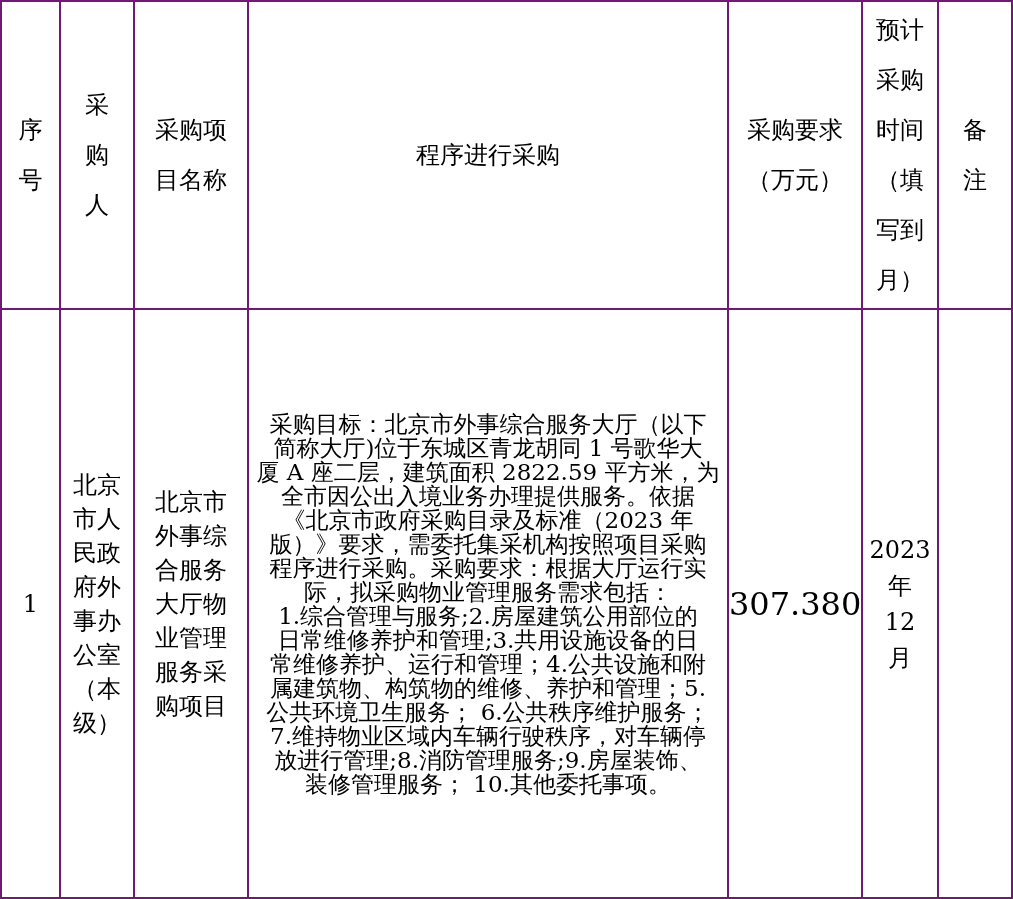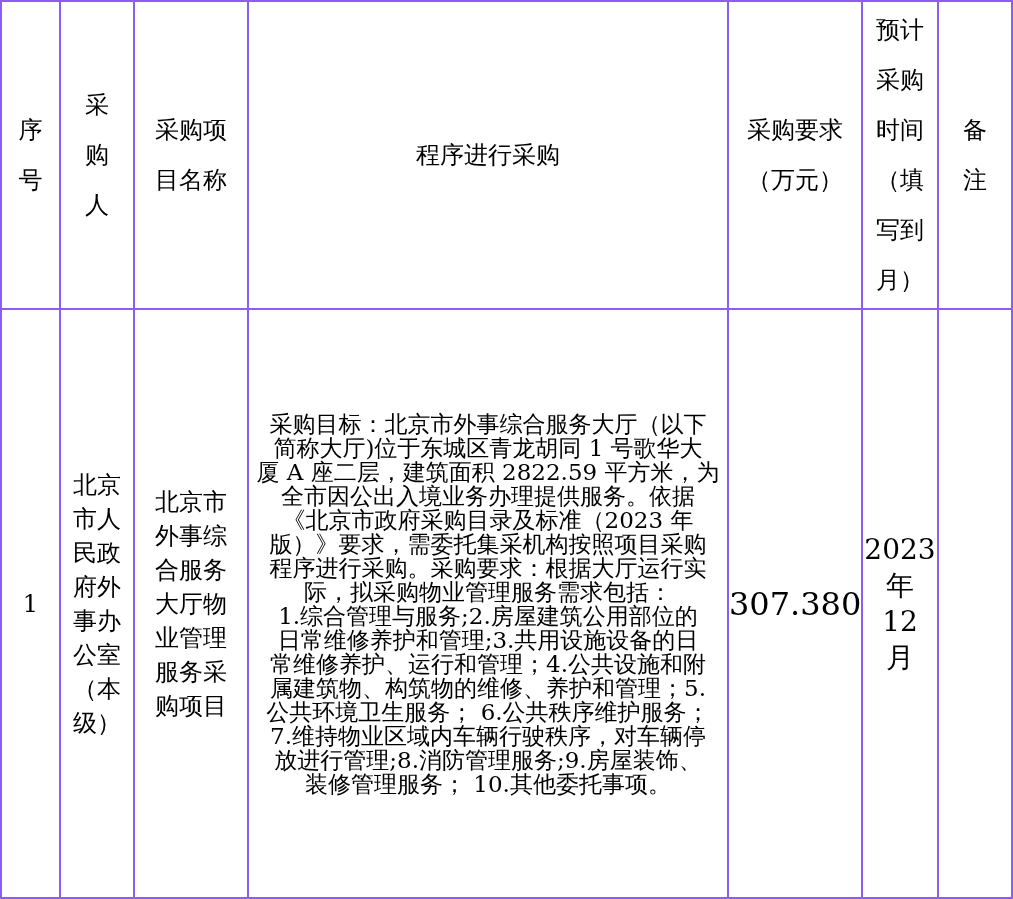--- a/index.html
+++ b/index.html
@@ -16,21 +16,21 @@
   table.doc-table {
     border-collapse: collapse;
     table-layout: fixed;
     width: 1013px;
     height: 899px;
     font-family: "DejaVu Serif", "Liberation Serif", serif;
     color: #000000;
   }
   table.doc-table th,
   table.doc-table td {
-    border: 2px solid #8b5cf6;
+    border: 2px solid #701a75;
     padding: 0;
     vertical-align: middle;
     text-align: center;
     white-space: pre;
     font-weight: normal;
     overflow: hidden;
   }
   thead tr { height: 308px; }
   tbody tr { height: 587px; }
   th.hdr {
@@ -43,21 +43,21 @@
   }
   td.cell-demand {
     text-align: left;
     padding: 0 8px;
     font-size: 23px;
     line-height: 24px;
   }
   td.cell-time {
     text-align: left;
     padding-left: 14px;
-    font-size: 28px;
+    font-size: 24px;
     line-height: 36px;
   }
   td.cell-budget {
     font-size: 32px;
   }
 </style>
 </head>
 <body>
 
 <div class="page">

